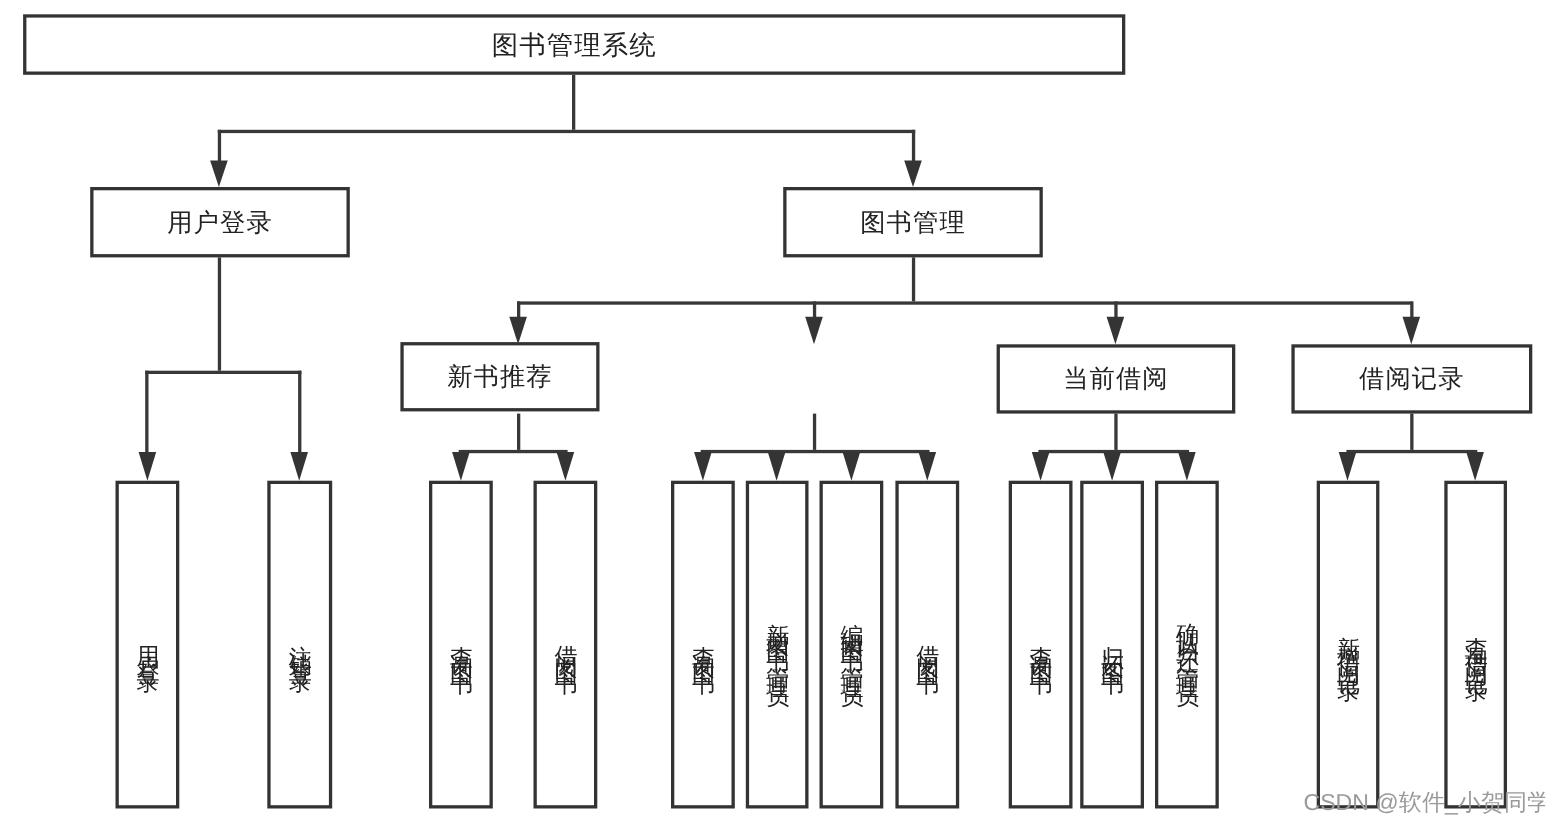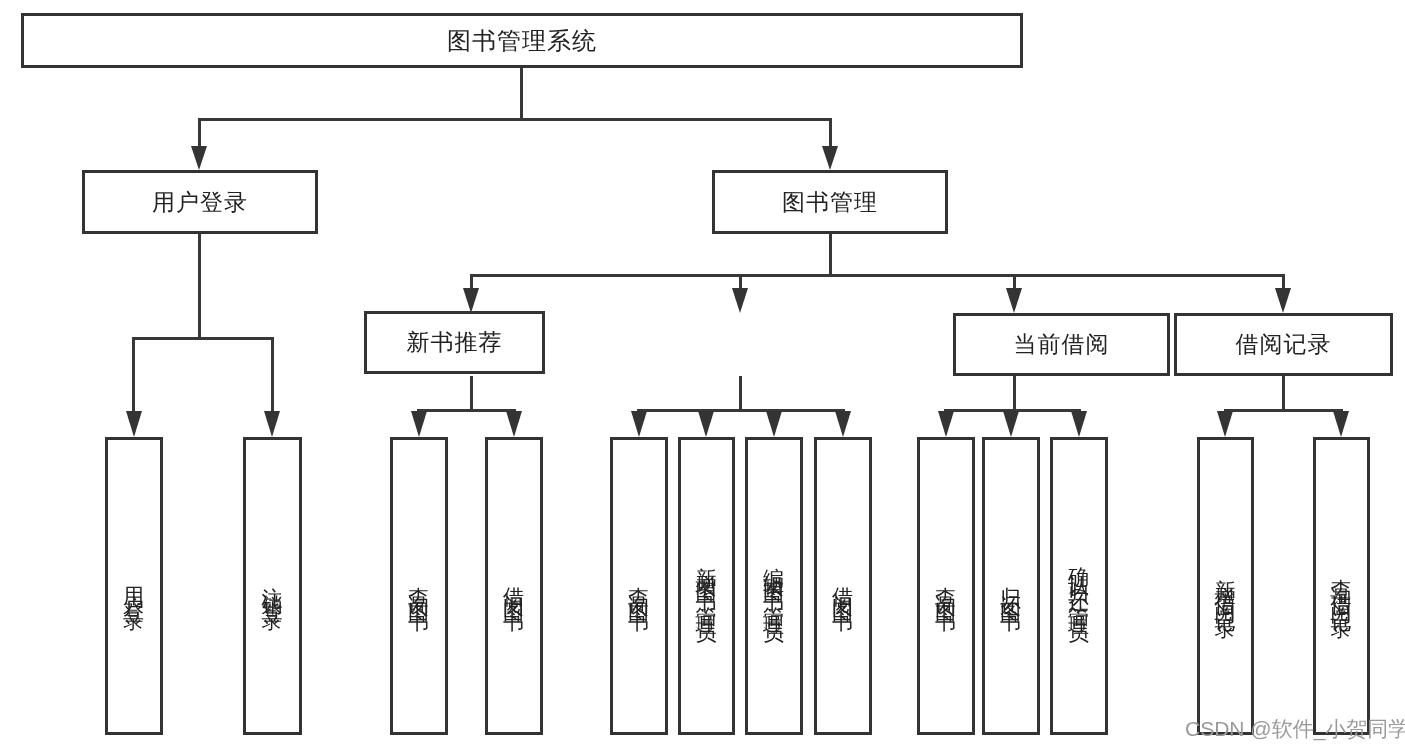--- a/index.html
+++ b/index.html
@@ -69,21 +69,21 @@
   <div class="vline" style="left:739px; top:274px; height:16px;"></div>
   <div class="arrow arrow-l3" style="left:732px; top:288px;"></div>
   <div class="vline" style="left:1013px; top:274px; height:16px;"></div>
   <div class="arrow arrow-l3" style="left:1006px; top:288px;"></div>
   <div class="vline" style="left:1282px; top:274px; height:16px;"></div>
   <div class="arrow arrow-l3" style="left:1275px; top:288px;"></div>
 
   <div class="node h-node" style="left:364px; top:299px; width:181px; height:63px;margin-top:12px;">
     <span>新书推荐</span>
   </div>
-  <div class="node h-node" style="left:906px; top:313px; width:217px; height:63px;margin-left:47px;">
+  <div class="node h-node" style="left:906px; top:313px; width:217px; height:63px;">
     <span>当前借阅</span>
   </div>
   <div class="node h-node" style="left:1174px; top:313px; width:219px; height:63px;">
     <span>借阅记录</span>
   </div>
 
   <div class="vline" style="left:470px; top:376px; height:33px;"></div>
   <div class="hline" style="left:417px; top:409px; width:99px;"></div>
   <div class="arrow arrow-leaf" style="left:411px; top:411px;"></div>
   <div class="arrow arrow-leaf" style="left:506px; top:411px;"></div>

